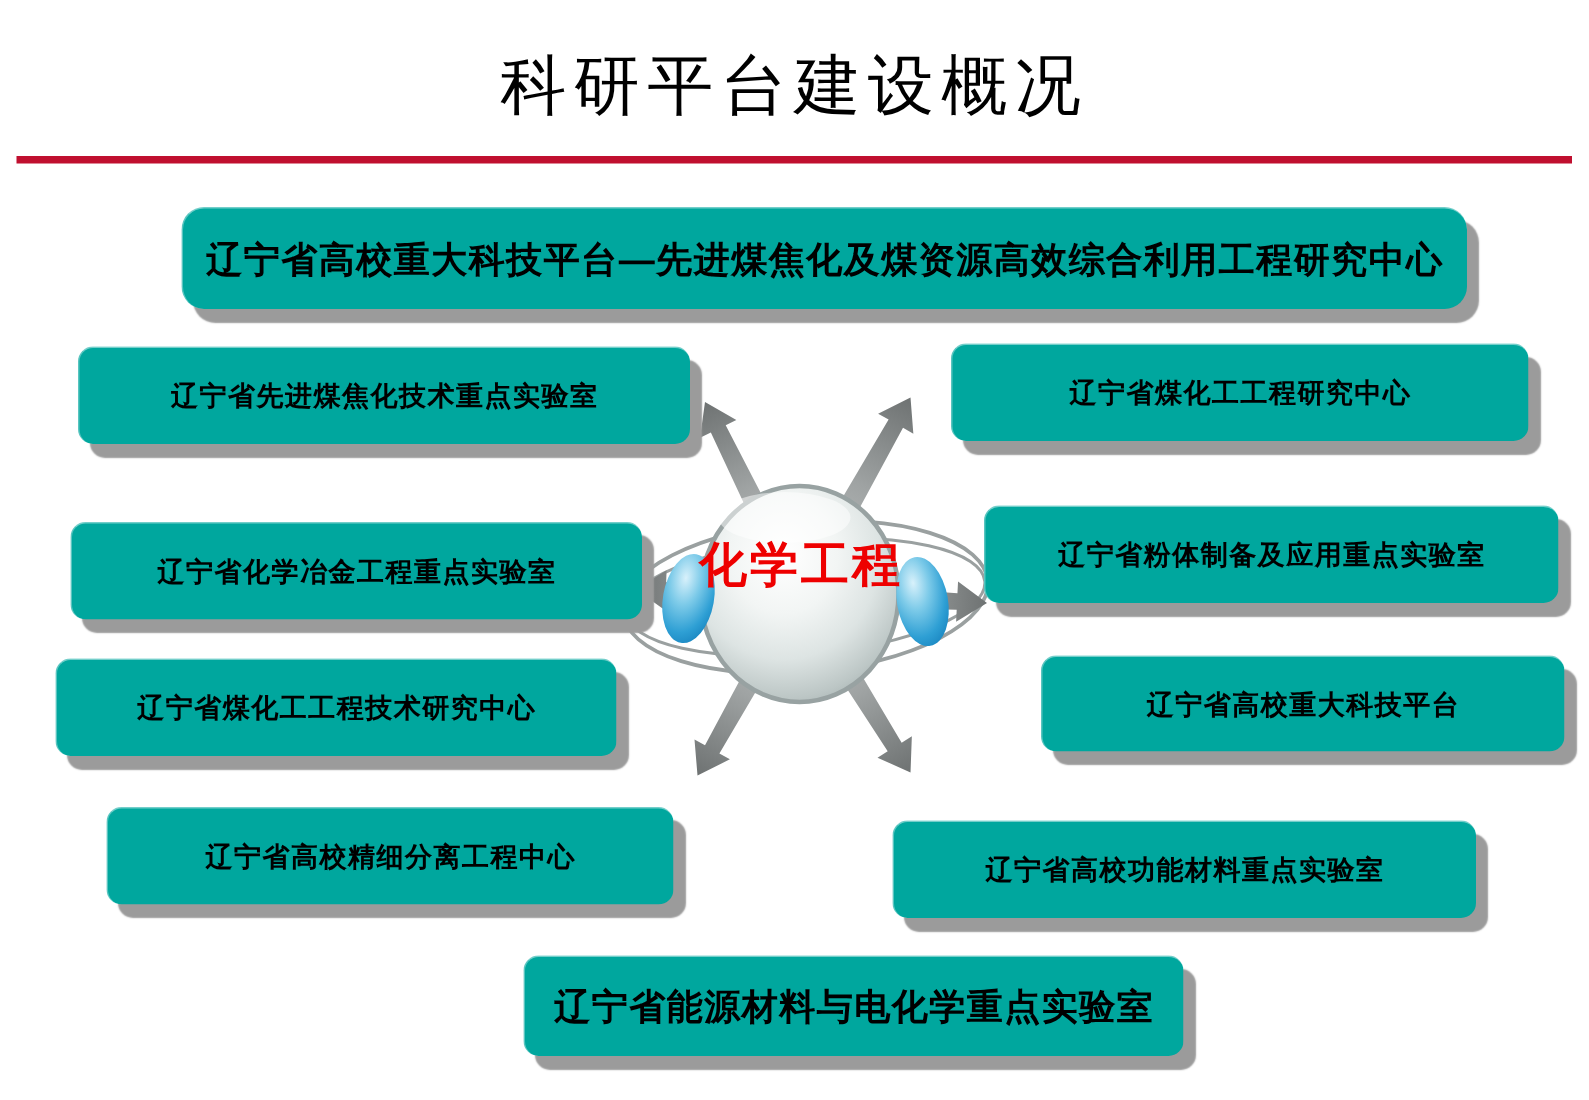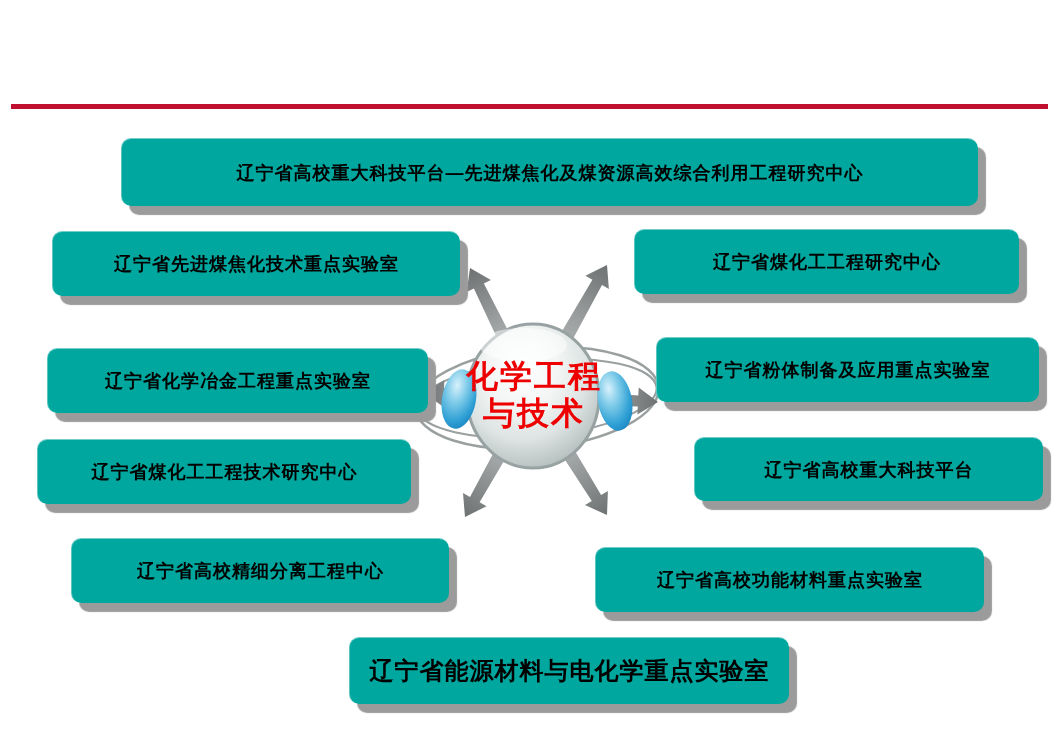--- a/index.html
+++ b/index.html
@@ -27,21 +27,21 @@
     display:flex;align-items:center;justify-content:center;
     background:var(--box-fill,#00A79E);
     border-radius:10px;
     box-shadow:8px 9px 1px var(--box-shadow,#9B9B9B);
     border-top:1px solid rgba(255,255,255,0.45);
     border-left:1px solid rgba(255,255,255,0.35);
     color:var(--box-text,#000000);
     font-weight:bold;font-size:18px;letter-spacing:1px;
     white-space:nowrap;
   }
-  #box-top{left:121px;top:138px;width:856px;height:67px;font-size:18px;}
+  #box-top{left:121px;top:138px;width:856px;height:67px;font-size:24px;border-radius:15px;}
   #box-l1{left:52px; top:231px;width:407px;height:64px;}
   #box-r1{left:634px;top:229px;width:384px;height:64px;}
   #box-l2{left:47px; top:348px;width:380px;height:64px;}
   #box-r2{left:656px;top:337px;width:382px;height:64px;}
   #box-l3{left:37px; top:439px;width:373px;height:64px;}
   #box-r3{left:694px;top:437px;width:348px;height:63px;}
   #box-l4{left:71px; top:538px;width:377px;height:64px;}
   #box-r4{left:595px;top:547px;width:388px;height:64px;}
   #box-bottom{left:349px;top:637px;width:439px;height:66px;font-size:24px;text-align:right;}
   .hub-label{
@@ -49,20 +49,21 @@
     text-align:center;
     color:var(--center-label-red,#EE0000);
     font-size:32px;font-weight:bold;line-height:1.15;letter-spacing:2px;
   }
 </style>
 </head>
 <body>
 
 <div class="slide">
 
+  <div class="title">科研平台建设概况</div>
   <div class="divider"></div>
 
   <svg id="hub-svg" width="1059" height="733" viewBox="0 0 1059 733">
     <defs>
       <radialGradient id="sphereGrad" cx="42%" cy="32%" r="78%">
         <stop offset="0%" stop-color="#ffffff"></stop>
         <stop offset="35%" stop-color="#f2f5f4"></stop>
         <stop offset="62%" stop-color="#dde4e3"></stop>
         <stop offset="85%" stop-color="#bcc6c5"></stop>
         <stop offset="100%" stop-color="#9fabaa"></stop>
@@ -131,16 +132,15 @@
   <div id="box-r2" class="node">辽宁省粉体制备及应用重点实验室</div>
   <div id="box-l2" class="node">辽宁省化学冶金工程重点实验室</div>
   <div id="box-l3" class="node">辽宁省煤化工工程技术研究中心</div>
   <div id="box-r3" class="node">辽宁省高校重大科技平台</div>
   <div id="box-r4" class="node">辽宁省高校功能材料重点实验室</div>
   <div id="box-l4" class="node">辽宁省高校精细分离工程中心</div>
   <div id="box-bottom" class="node">辽宁省能源材料与电化学重点实验室</div>
 
   <div class="hub-label">
     <div>化学工程</div>
-    <div>与技术</div>
   </div>
 
 </div>
 
 </body></html>

